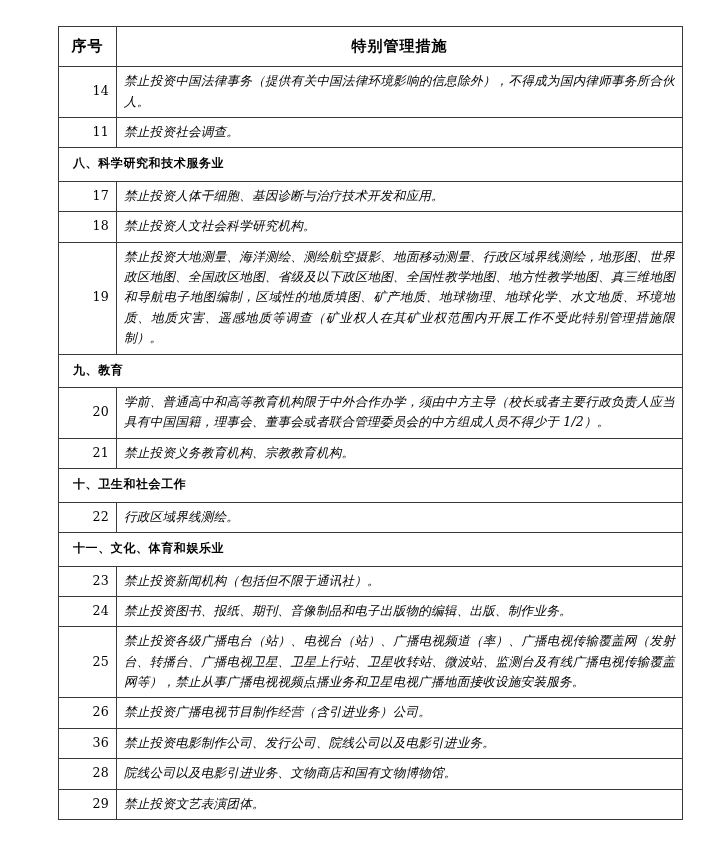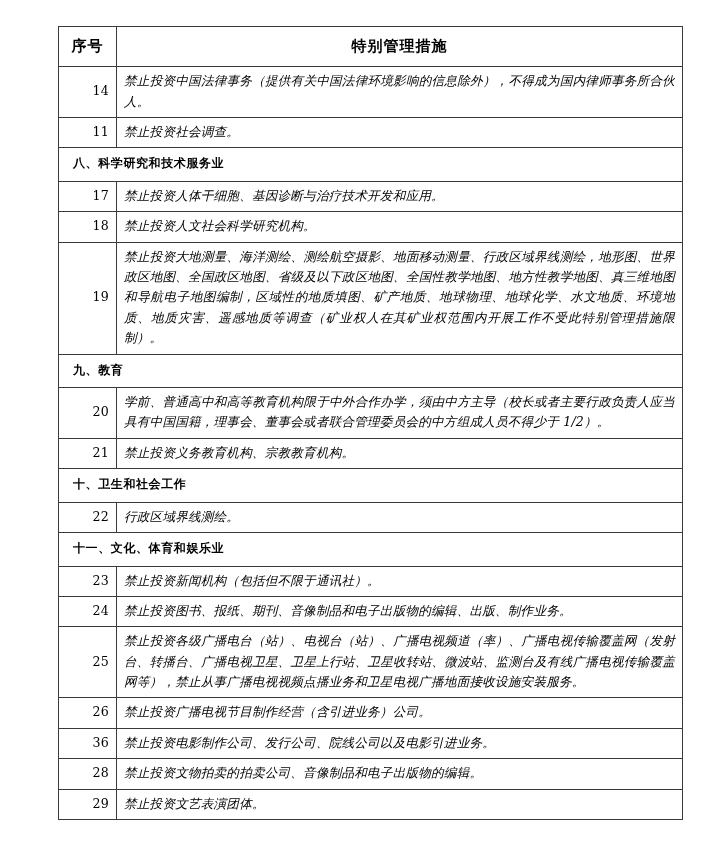--- a/index.html
+++ b/index.html
@@ -150,21 +150,21 @@
       <tr>
         <td class="no">26</td>
         <td class="text">禁止投资广播电视节目制作经营（含引进业务）公司。</td>
       </tr>
       <tr>
         <td class="no">36</td>
         <td class="text">禁止投资电影制作公司、发行公司、院线公司以及电影引进业务。</td>
       </tr>
       <tr>
         <td class="no">28</td>
-        <td class="text">禁止投资文物拍卖的拍卖公司、音像制品和电子出版物的编辑。</td>
+        <td class="text">院线公司以及电影引进业务、文物商店和国有文物博物馆。</td>
       </tr>
       <tr>
         <td class="no">29</td>
         <td class="text">禁止投资文艺表演团体。</td>
       </tr>
     </tbody>
   </table>
 </div>
 
 </body></html>

